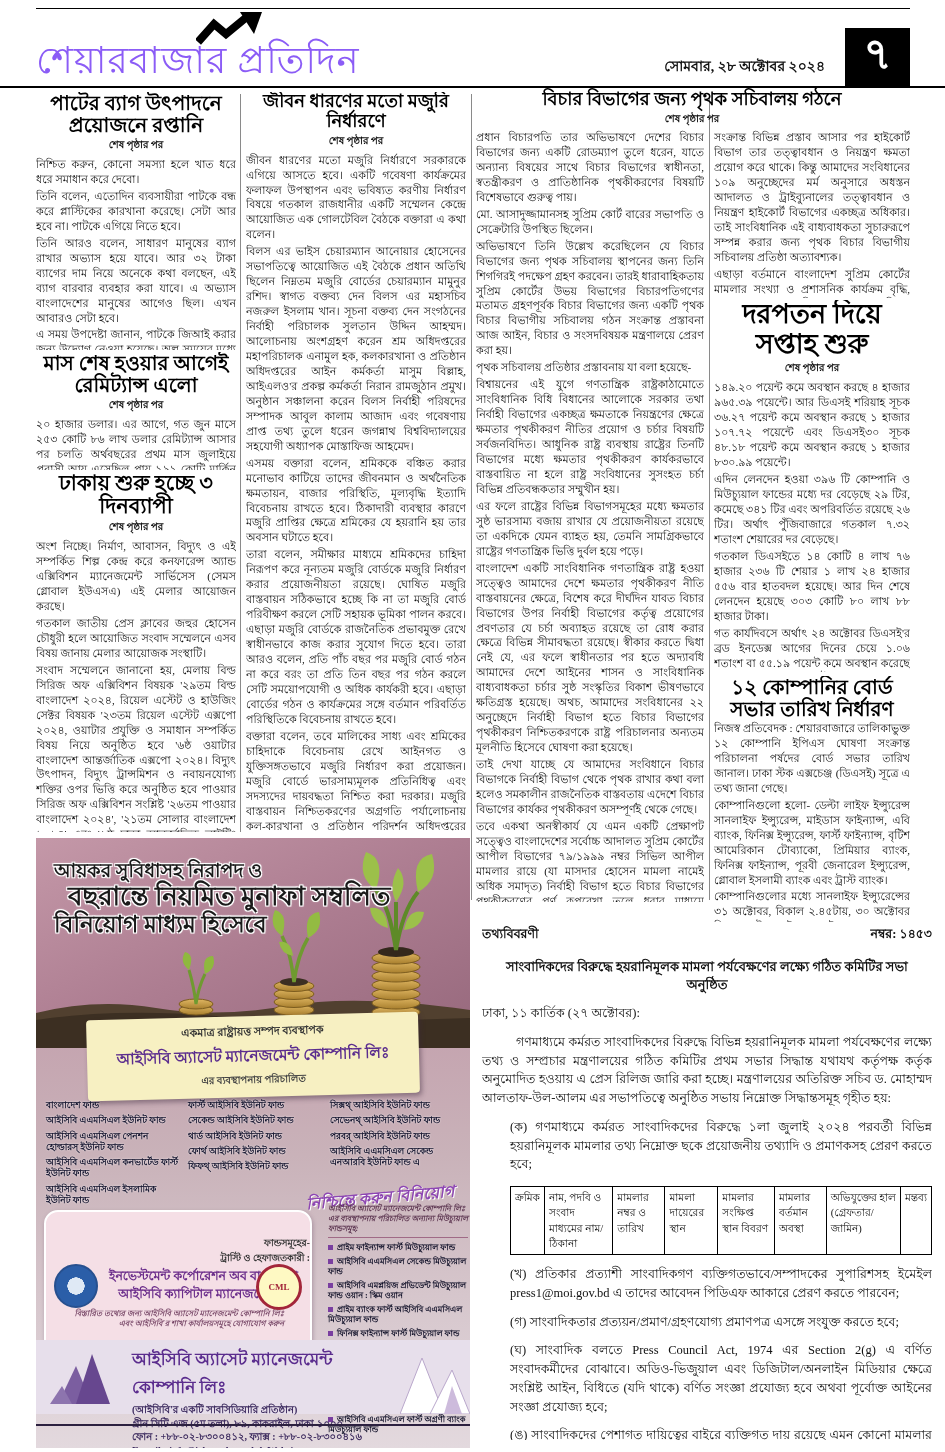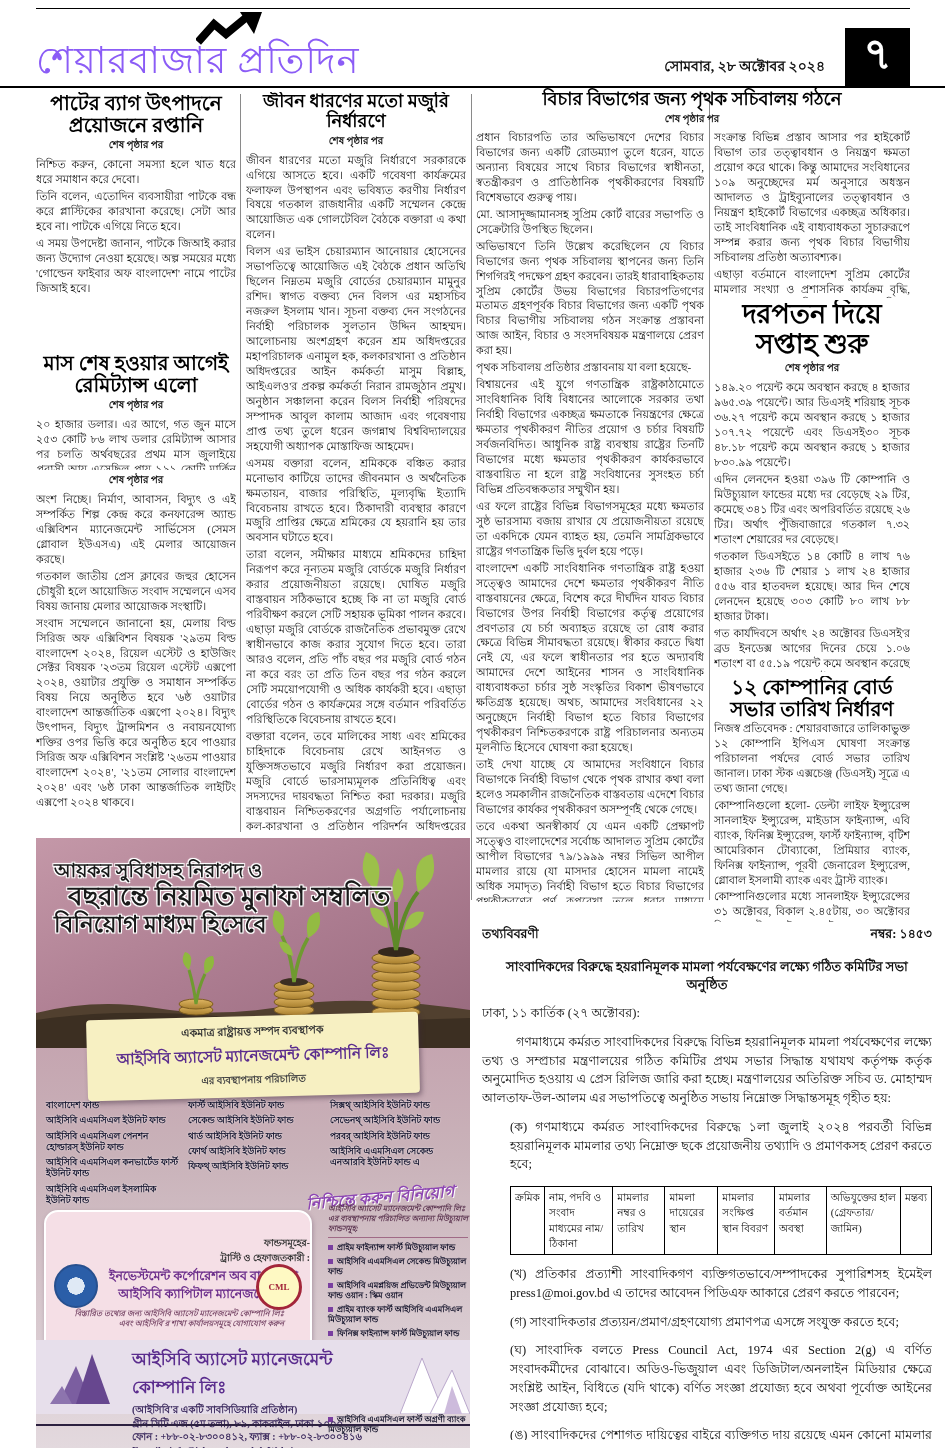--- a/index.html
+++ b/index.html
@@ -86,33 +86,35 @@
   <div class="rule-v" style="left:240px;top:94px;height:738px;"></div>
   <div class="rule-v" style="left:471px;top:94px;height:806px;"></div>
   <div class="rule-v" style="left:709px;top:94px;height:806px;"></div>
 
   <div class="article" style="left:36px;top:92px;width:200px;height:258px;">
     <h2 class="headline h20">পাটের ব্যাগ উৎপাদনে প্রয়োজনে রপ্তানি</h2>
     <div class="subhead">শেষ পৃষ্ঠার পর</div>
     <div class="body-text">
         <p>নিশ্চিত করুন, কোনো সমস্যা হলে খাত ধরে ধরে সমাধান করে দেবো।</p>
         <p>তিনি বলেন, এতোদিন ব্যবসায়ীরা পাটকে বন্ধ করে প্লাস্টিকের কারখানা করেছে। সেটা আর হবে না। পাটকে এগিয়ে নিতে হবে।</p>
+        <p>তিনি আরও বলেন, সাধারণ মানুষের ব্যাগ রাখার অভ্যাস হয়ে যাবে। আর ৩২ টাকা ব্যাগের দাম নিয়ে অনেকে কথা বলছেন, এই ব্যাগ বারবার ব্যবহার করা যাবে। এ অভ্যাস বাংলাদেশের মানুষের আগেও ছিল। এখন আবারও সেটা হবে।</p>
         <p>এ সময় উপদেষ্টা জানান, পাটকে জিআই করার জন্য উদ্যোগ নেওয়া হয়েছে। অল্প সময়ের মধ্যে 'গোল্ডেন ফাইবার অফ বাংলাদেশ' নামে পাটের জিআই হবে।</p>
       </div>
   </div>
 
   <div class="article" style="left:36px;top:352px;width:200px;height:118px;">
     <h2 class="headline h20">মাস শেষ হওয়ার আগেই রেমিট্যান্স এলো</h2>
     <div class="subhead">শেষ পৃষ্ঠার পর</div>
     <div class="body-text">
         <p>২০ হাজার ডলার। এর আগে, গত জুন মাসে ২৫৩ কোটি ৮৬ লাখ ডলার রেমিট্যান্স আসার পর চলতি অর্থবছরের প্রথম মাস জুলাইয়ে প্রবাসী আয় এসেছিল প্রায় ১৯১ কোটি মার্কিন ডলার, যা গত ১০ মাসের মধ্যে সবচেয়ে কম আয় ছিল।</p>
       </div>
   </div>
 
   <div class="article" style="left:36px;top:472px;width:200px;height:360px;">
+    <h2 class="headline h21">ঢাকায় শুরু হচ্ছে ৩ দিনব্যাপী</h2>
     <div class="subhead">শেষ পৃষ্ঠার পর</div>
     <div class="body-text">
         <p>অংশ নিচ্ছে। নির্মাণ, আবাসন, বিদ্যুৎ ও এই সম্পর্কিত শিল্প কেন্দ্র করে কনফারেন্স অ্যান্ড এক্সিবিশন ম্যানেজমেন্ট সার্ভিসেস (সেমস গ্লোবাল ইউএসএ) এই মেলার আয়োজন করছে।</p>
         <p>গতকাল জাতীয় প্রেস ক্লাবের জহুর হোসেন চৌধুরী হলে আয়োজিত সংবাদ সম্মেলনে এসব বিষয় জানায় মেলার আয়োজক সংস্থাটি।</p>
         <p>সংবাদ সম্মেলনে জানানো হয়, মেলায় বিল্ড সিরিজ অফ এক্সিবিশন বিষয়ক '২৯তম বিল্ড বাংলাদেশ ২০২৪, রিয়েল এস্টেট ও হাউজিং সেক্টর বিষয়ক '২৩তম রিয়েল এস্টেট এক্সপো ২০২৪, ওয়াটার প্রযুক্তি ও সমাধান সম্পর্কিত বিষয় নিয়ে অনুষ্ঠিত হবে '৬ষ্ঠ ওয়াটার বাংলাদেশ আন্তর্জাতিক এক্সপো ২০২৪। বিদ্যুৎ উৎপাদন, বিদ্যুৎ ট্রান্সমিশন ও নবায়নযোগ্য শক্তির ওপর ভিত্তি করে অনুষ্ঠিত হবে পাওয়ার সিরিজ অফ এক্সিবিশন সংশ্লিষ্ট '২৬তম পাওয়ার বাংলাদেশ ২০২৪', '২১তম সোলার বাংলাদেশ ২০২৪' এবং '৬ষ্ঠ ঢাকা আন্তর্জাতিক লাইটিং এক্সপো ২০২৪ থাকবে।</p>
       </div>
   </div>
 
   <div class="article" style="left:246px;top:92px;width:220px;height:740px;">
     <h2 class="headline h22">জীবন ধারণের মতো মজুরি নির্ধারণে</h2>

